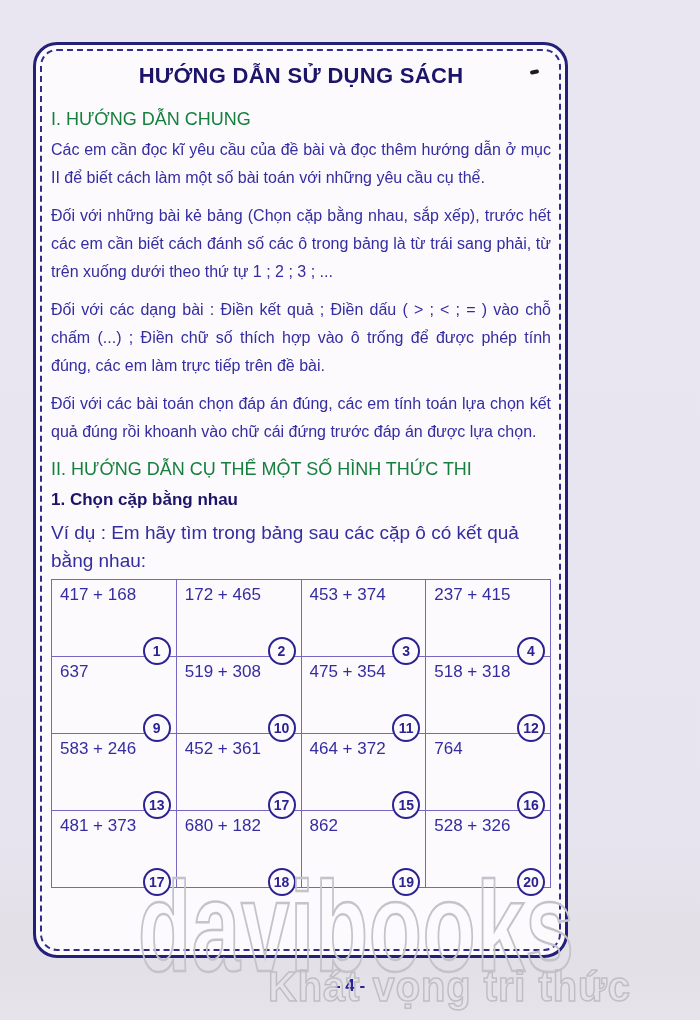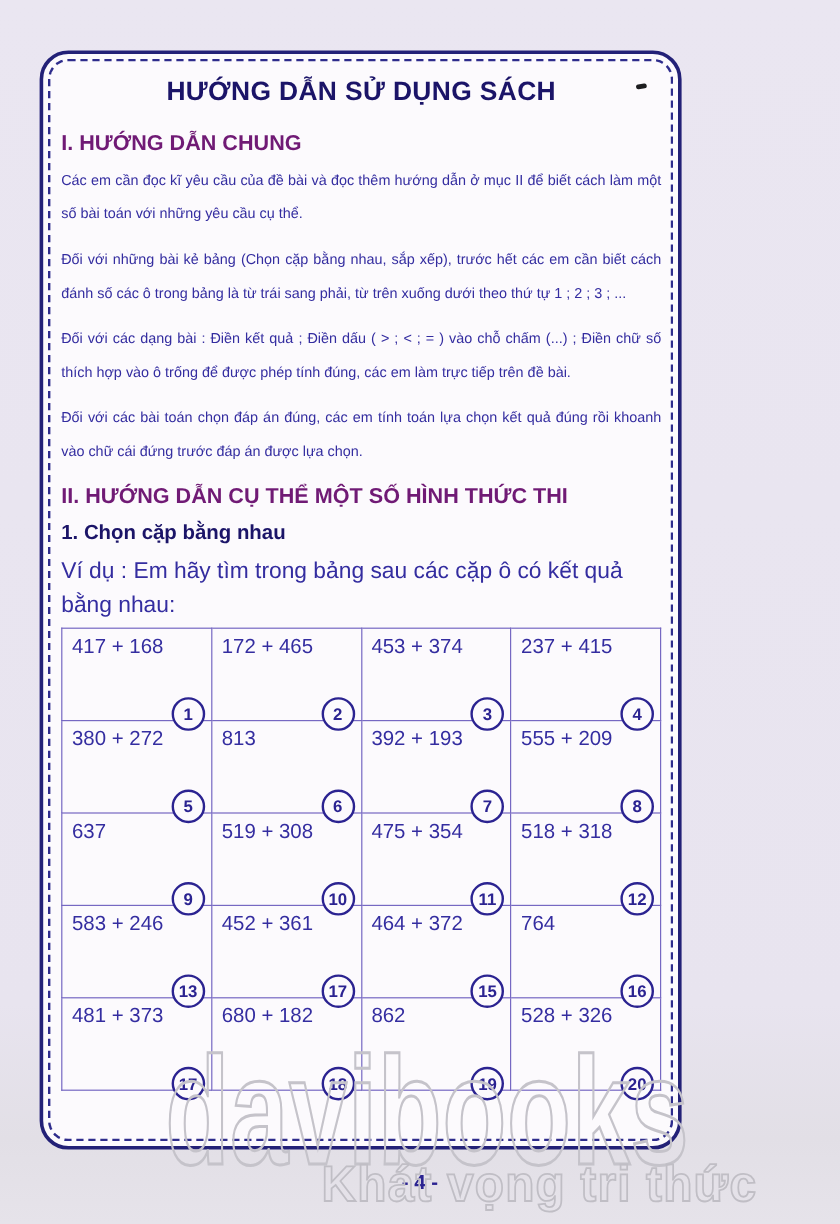--- a/index.html
+++ b/index.html
@@ -44,33 +44,33 @@
     margin: 10px 0 0 0;
     text-align: center;
     font-size: 22px;
     font-weight: bold;
     color: #1b1468;
     letter-spacing: 0.3px;
   }
   h2.sec {
     margin: 20px 0 6px 0;
     font-size: 18px;
-    font-weight: bold;
-    color: #701a75;
+    font-weight: normal;
+    color: #15803d;
   }
   h2.sec2 { margin-top: 13px; }
   h3.sub {
     margin: 10px 0 9px 0;
     font-size: 17px;
     font-weight: bold;
     color: #1b1468;
   }
   p.body-par {
     margin: 0 0 10px 0;
-    font-size: 12px;
+    font-size: 16px;
     line-height: 28px;
     color: #342da0;
     text-align: justify;
   }
   p.example {
     margin: 0 0 4px 0;
     font-size: 19px;
     line-height: 28px;
     color: #342da0;
   }
@@ -170,26 +170,20 @@
 
     <table class="pairs">
       <tbody>
         <tr>
           <td><span>417 + 168</span><span class="badge">1</span></td>
           <td><span>172 + 465</span><span class="badge">2</span></td>
           <td><span>453 + 374</span><span class="badge">3</span></td>
           <td><span>237 + 415</span><span class="badge">4</span></td>
         </tr>
         <tr>
-          <td><span>380 + 272</span><span class="badge">5</span></td>
-          <td><span>813</span><span class="badge">6</span></td>
-          <td><span>392 + 193</span><span class="badge">7</span></td>
-          <td><span>555 + 209</span><span class="badge">8</span></td>
-        </tr>
-        <tr>
           <td><span>637</span><span class="badge">9</span></td>
           <td><span>519 + 308</span><span class="badge">10</span></td>
           <td><span>475 + 354</span><span class="badge">11</span></td>
           <td><span>518 + 318</span><span class="badge">12</span></td>
         </tr>
         <tr>
           <td><span>583 + 246</span><span class="badge">13</span></td>
           <td><span>452 + 361</span><span class="badge">17</span></td>
           <td><span>464 + 372</span><span class="badge">15</span></td>
           <td><span>764</span><span class="badge">16</span></td>

